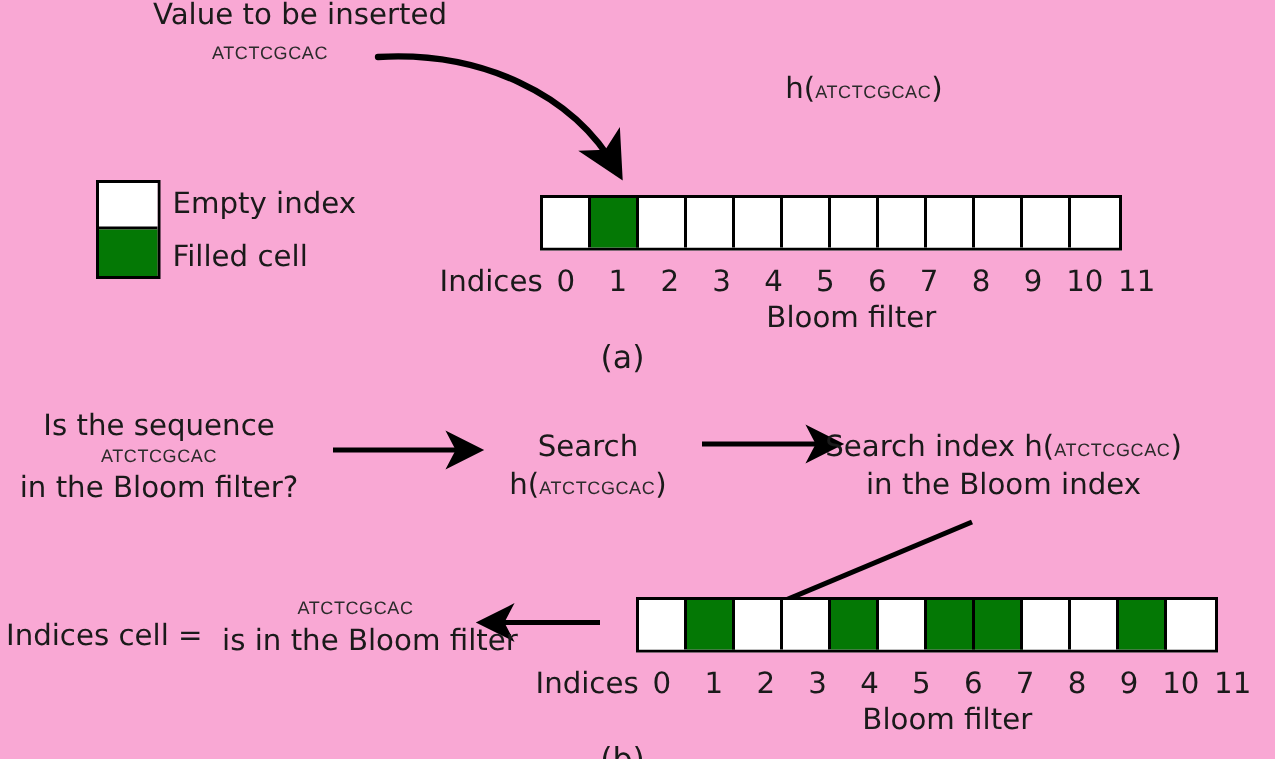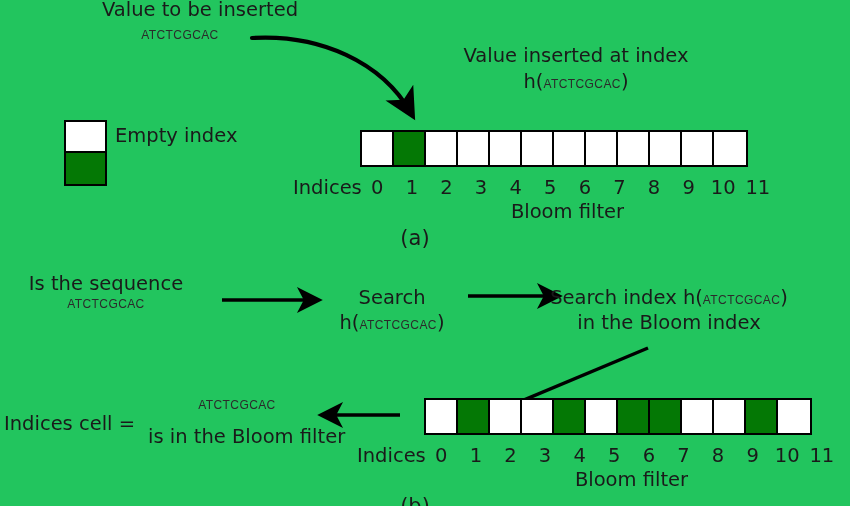--- a/index.html
+++ b/index.html
@@ -5,21 +5,21 @@
 <style>
   html, body {
     margin: 0;
     padding: 0;
     background: #ffffff;
   }
   #root {
     position: relative;
     width: 850px;
     height: 506px;
-    background: #22c55e;
+    background: #f9a8d4;
     overflow: hidden;
     font-family: "DejaVu Sans", "Liberation Sans", sans-serif;
     color: #1a1a1a;
   }
   .abs { position: absolute; }
   .sans {
     font-family: "DejaVu Sans", "Liberation Sans", sans-serif;
     font-size: 19.5px;
     line-height: 23px;
     color: #1a1a1a;
@@ -119,31 +119,31 @@
 
   <div class="abs sans" style="left:55px; top:-2px; width:290px;">
     <span class="blk ctr">Value to be inserted</span>
   </div>
 
   <div class="abs" style="left:55px; top:28px; width:250px;">
     <span class="blk ctr mono">ATCTCGCAC</span>
   </div>
 
   <div class="abs" style="left:420px; top:44px; width:312px;">
-    <span class="blk ctr sans">Value inserted at index</span>
     <span class="blk ctr" style="margin-top:3px;">
       <span class="sans">h(</span><span class="mono">ATCTCGCAC</span><span class="sans">)</span>
     </span>
   </div>
 
   <div class="legend-stack" style="left:64px; top:120px;">
     <div class="lcell top"></div>
     <div class="lcell filled"></div>
   </div>
   <div class="abs sans" style="left:115px; top:124px;">Empty index</div>
+  <div class="abs sans" style="left:115px; top:159px;">Filled cell</div>
 
   <div class="filter-array abs" style="left:360px; top:130px;">
       <div class="filter-cell"></div>
       <div class="filter-cell filled"></div>
       <div class="filter-cell"></div>
       <div class="filter-cell"></div>
       <div class="filter-cell"></div>
       <div class="filter-cell"></div>
       <div class="filter-cell"></div>
       <div class="filter-cell"></div>
@@ -173,40 +173,41 @@
     <span class="blk ctr">Bloom filter</span>
   </div>
 
   <div class="abs caption" style="left:360px; top:226px; width:110px;">
     <span class="blk ctr">(a)</span>
   </div>
 
   <div class="abs" style="left:8px; top:272px; width:196px;">
     <span class="blk ctr sans">Is the sequence</span>
     <span class="blk ctr mono" style="margin-top:2px;">ATCTCGCAC</span>
+    <span class="blk ctr sans" style="margin-top:2px;">in the Bloom filter?</span>
   </div>
 
   <div class="abs" style="left:316px; top:286px; width:152px;">
     <span class="blk ctr sans">Search</span>
     <span class="blk ctr" style="margin-top:2px;">
       <span class="sans">h(</span><span class="mono">ATCTCGCAC</span><span class="sans">)</span>
     </span>
   </div>
 
   <div class="abs" style="left:523px; top:286px; width:292px;">
     <span class="blk ctr">
       <span class="sans">Search index h(</span><span class="mono">ATCTCGCAC</span><span class="sans">)</span>
     </span>
     <span class="blk ctr sans" style="margin-top:2px;">in the Bloom index</span>
   </div>
 
   <div class="abs sans" style="left:4px; top:412px;">Indices cell =</div>
   <div class="abs" style="left:148px; top:398px; width:178px;">
     <span class="blk ctr mono">ATCTCGCAC</span>
-    <span class="blk ctr sans" style="margin-top:13px;">is in the Bloom filter</span>
+    <span class="blk ctr sans" style="margin-top:3px;">is in the Bloom filter</span>
   </div>
 
   <div class="filter-array abs" style="left:424px; top:398px;">
       <div class="filter-cell"></div>
       <div class="filter-cell filled"></div>
       <div class="filter-cell"></div>
       <div class="filter-cell"></div>
       <div class="filter-cell filled"></div>
       <div class="filter-cell"></div>
       <div class="filter-cell filled"></div>

